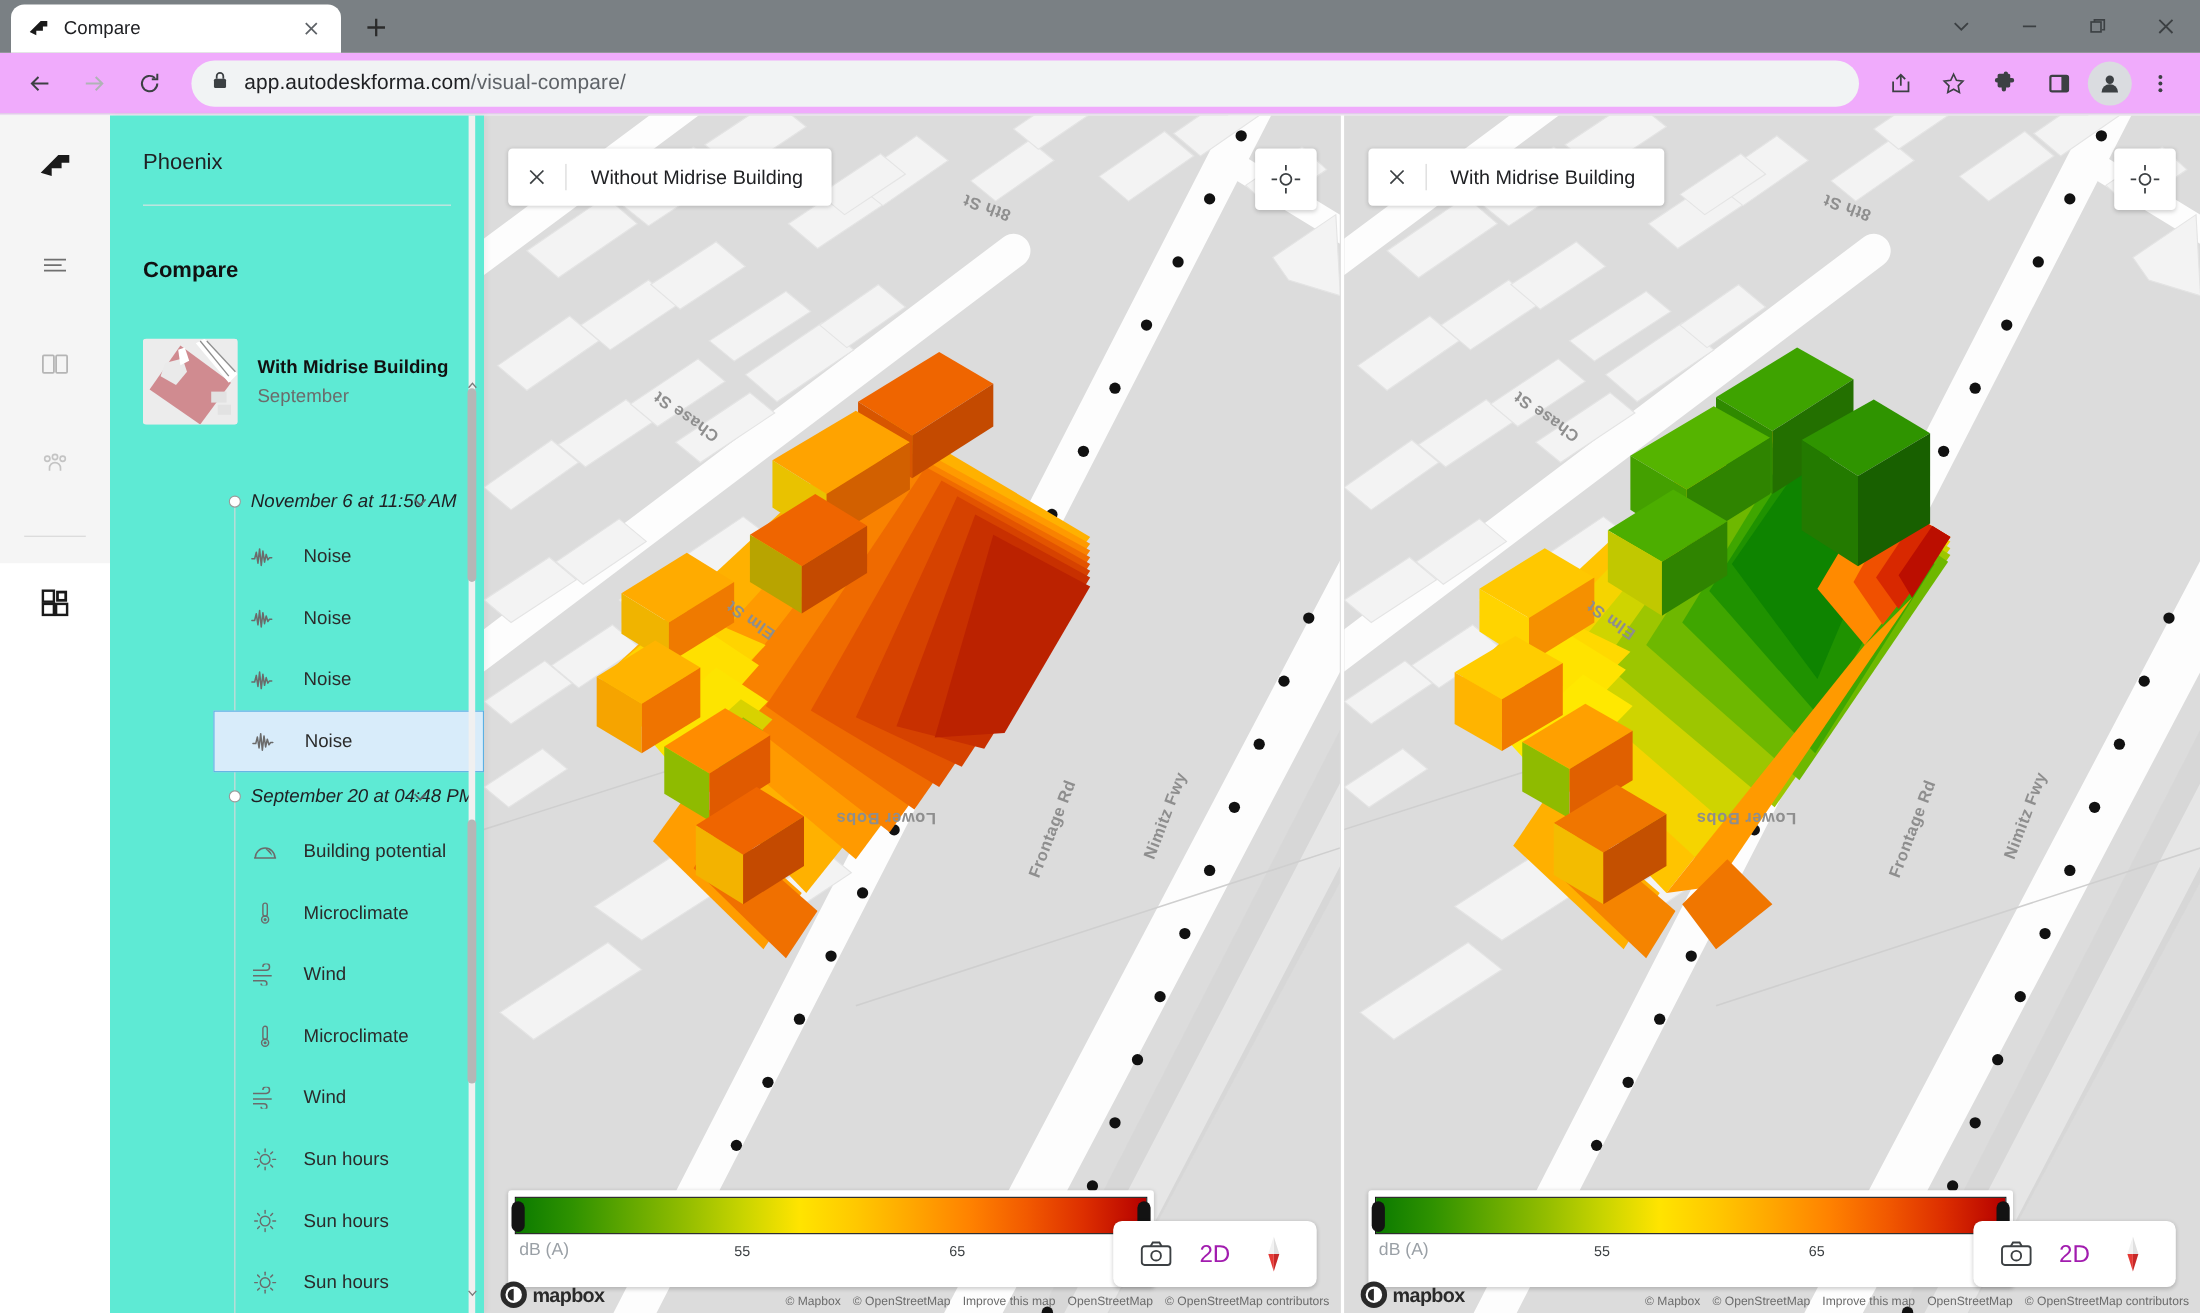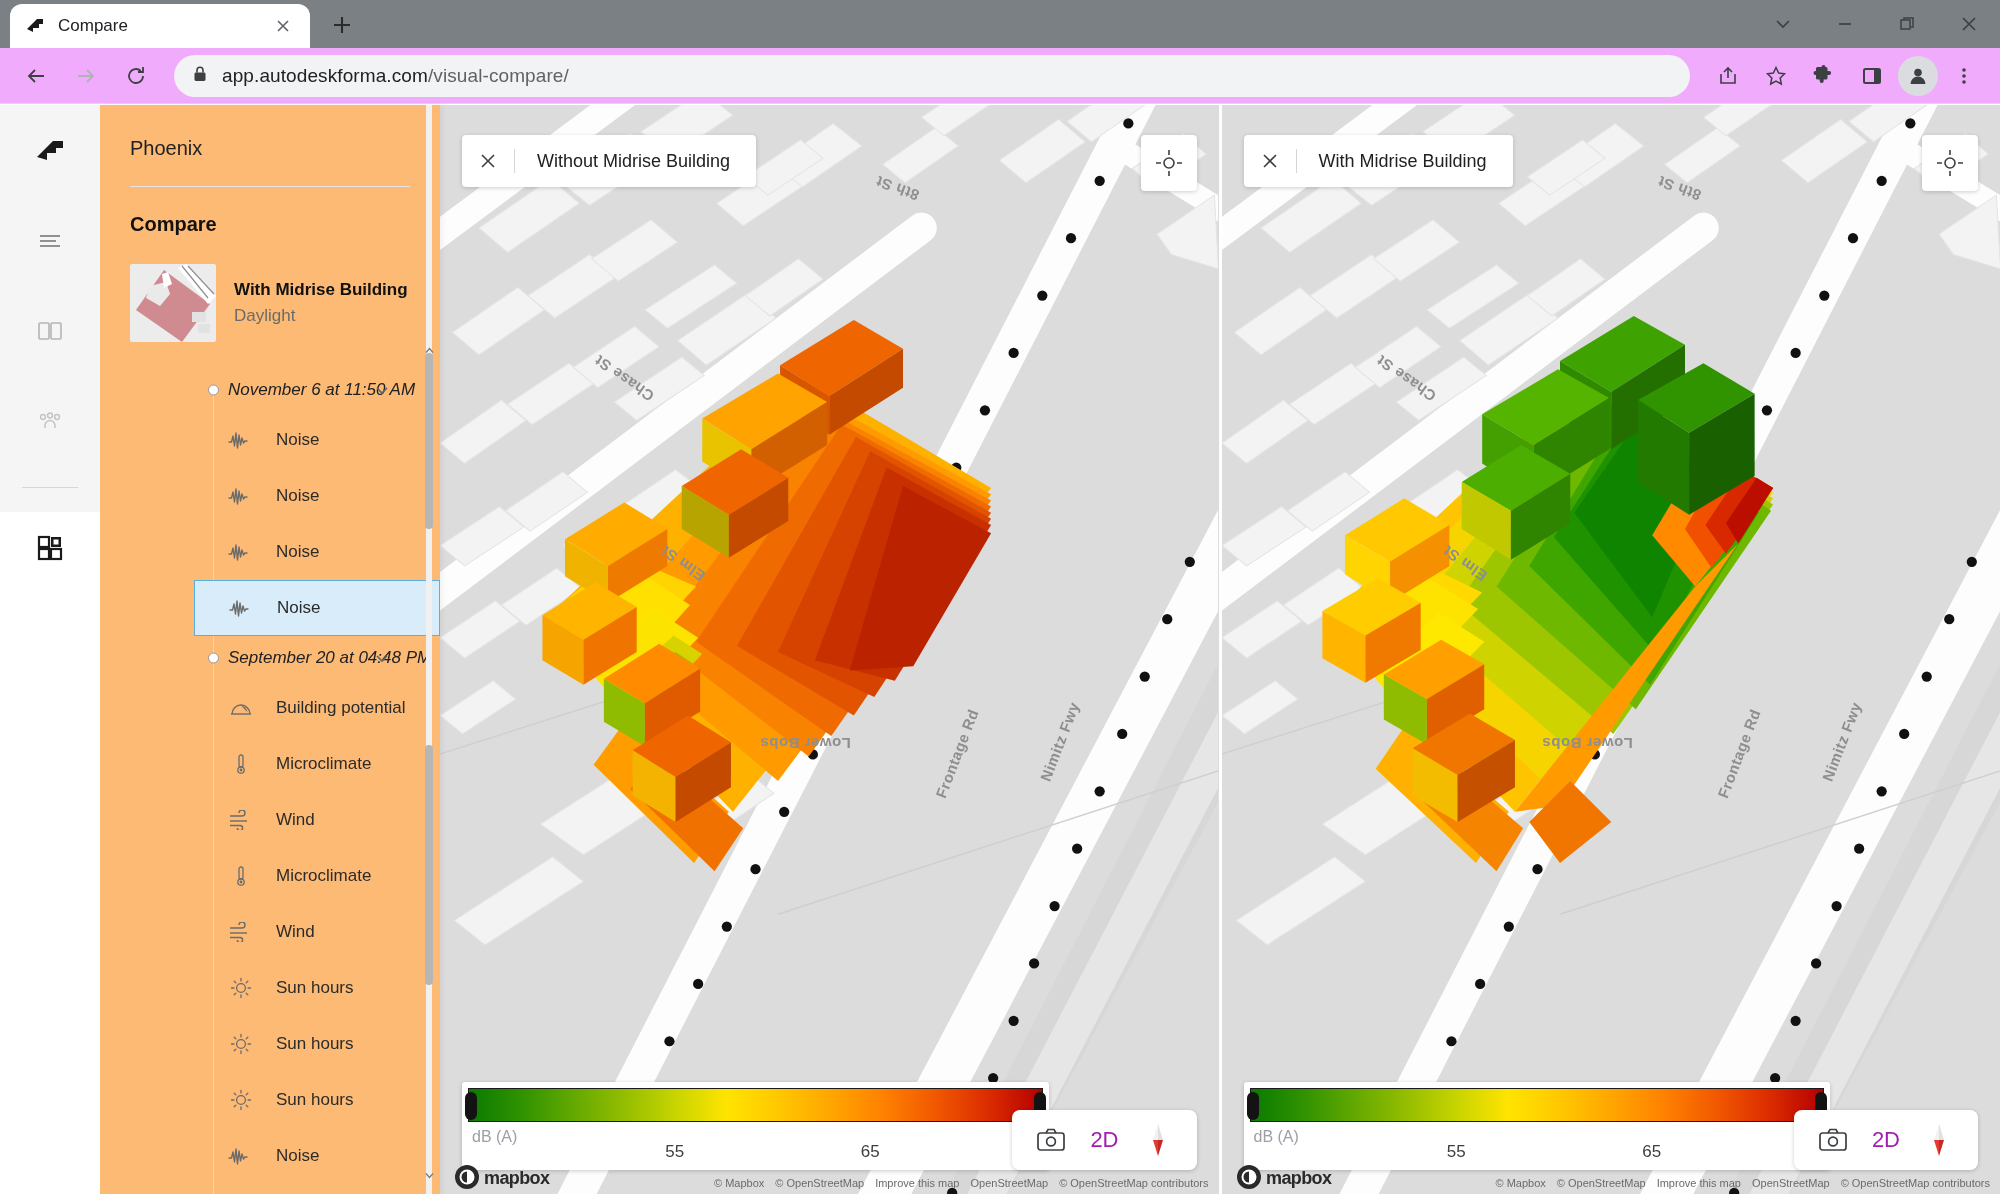--- a/index.html
+++ b/index.html
@@ -67,23 +67,24 @@
     width: 100px; background: #f5f5f5; flex: 0 0 auto;
     display: flex; flex-direction: column; align-items: center;
     padding-top: 18px; position: relative; z-index: 5;
   }
   .rail-item { width: 56px; height: 56px; display:flex; align-items:center; justify-content:center; margin-bottom: 34px; }
   .rail-divider { width: 56px; height: 1px; background: #d6d6d6; margin: 4px 0 24px; }
   .rail-bottom { width:100px; background:#fff; flex:1; display:flex; flex-direction:column; align-items:center; padding-top: 8px; }
 
   
   .sidebar {
-    width: 340px; background: #fdba74; flex: 0 0 auto;
+    width: 340px; background: #5eead4; flex: 0 0 auto;
     display: flex; flex-direction: column; position: relative; z-index: 4;
     box-shadow: 2px 0 6px rgba(0,0,0,.06);
+    gap: 22px;
   }
   .sb-project { padding: 32px 30px 0 30px; }
   .sb-project-name { font-size: 20px; color: #202124; }
   .sb-hr { height:1px; background:#e3e3e3; margin: 26px 0 0 0; }
   .sb-heading { padding: 26px 30px 0; font-size: 20px; font-weight: 700; color: #111; }
 
   .sb-card { display: flex; align-items: center; gap: 18px; padding: 28px 30px 0 30px; }
   .sb-thumb {
     width: 86px; height: 78px; flex: 0 0 auto; border-radius: 3px;
     background: #e9e9e9; position: relative; overflow: hidden;
@@ -152,21 +153,21 @@
     background: linear-gradient(to right,
       #0a7a00 0%, #2f9200 9%, #62a800 18%, #93bd00 27%,
       #c8d400 36%, #ffe400 45%, #ffc800 54%, #ffa600 63%,
       #ff8200 72%, #f25a00 81%, #dd2f00 90%, #b50000 100%);
   }
   .legend-handle {
     position: absolute; top: 3px; width: 12px; height: 28px; border-radius: 6px; background: #131313;
   }
   .legend-labels { height: 48px; position: relative; }
   .legend-unit { position: absolute; left: 4px; top: 6px; font-size: 16px; color: #9aa0a6; }
-  .legend-tick { position: absolute; top: 20px; font-size: 17px; color: #3c4043; transform: translateX(-50%); }
+  .legend-tick { position: absolute; top: 8px; font-size: 13px; color: #3c4043; transform: translateX(-50%); }
 
   .map-tools {
     position: absolute; right: 22px; bottom: 24px; height: 60px;
     background: #fff; border-radius: 8px; box-shadow: 0 1px 4px rgba(0,0,0,.2);
     display: flex; align-items: center; gap: 4px; padding: 0 16px; z-index: 21;
   }
   .tool-btn { width: 46px; height: 46px; display:flex; align-items:center; justify-content:center; }
   .tool-2d { font-size: 22px; color: #a21caf; padding: 0 12px; }
 
   .mapbox-logo {
@@ -354,21 +355,21 @@
             <path d="M32 10 L38 8 L42 20 L34 24 Z" fill="#ffffff"></path>
             <path d="M56 0 L86 32 L78 40 L48 4 Z" fill="#ffffff"></path>
             <path d="M58 2 L84 30" stroke="#8f8f8f" stroke-width="1.2" fill="none"></path>
             <path d="M52 2 L78 34" stroke="#8f8f8f" stroke-width="1.2" fill="none"></path>
             <rect x="62" y="48" width="14" height="10" fill="#e2e2e2"></rect>
             <rect x="68" y="60" width="12" height="9" fill="#e2e2e2"></rect>
           </svg>
         </div>
         <div class="sb-card-text">
           <div class="sb-card-title">With Midrise Building</div>
-          <div class="sb-card-sub">Daylight</div>
+          <div class="sb-card-sub">September</div>
         </div>
       </div>
 
       <div class="sb-list" id="sb-list">
         <div class="timeline-line"></div>
 
       <div class="grp">
             <span class="grp-dot"></span>
             <span class="grp-label">November 6 at 11:50 AM</span>
             <span class="grp-caret"><svg width="20" height="20" viewBox="0 0 20 20">

